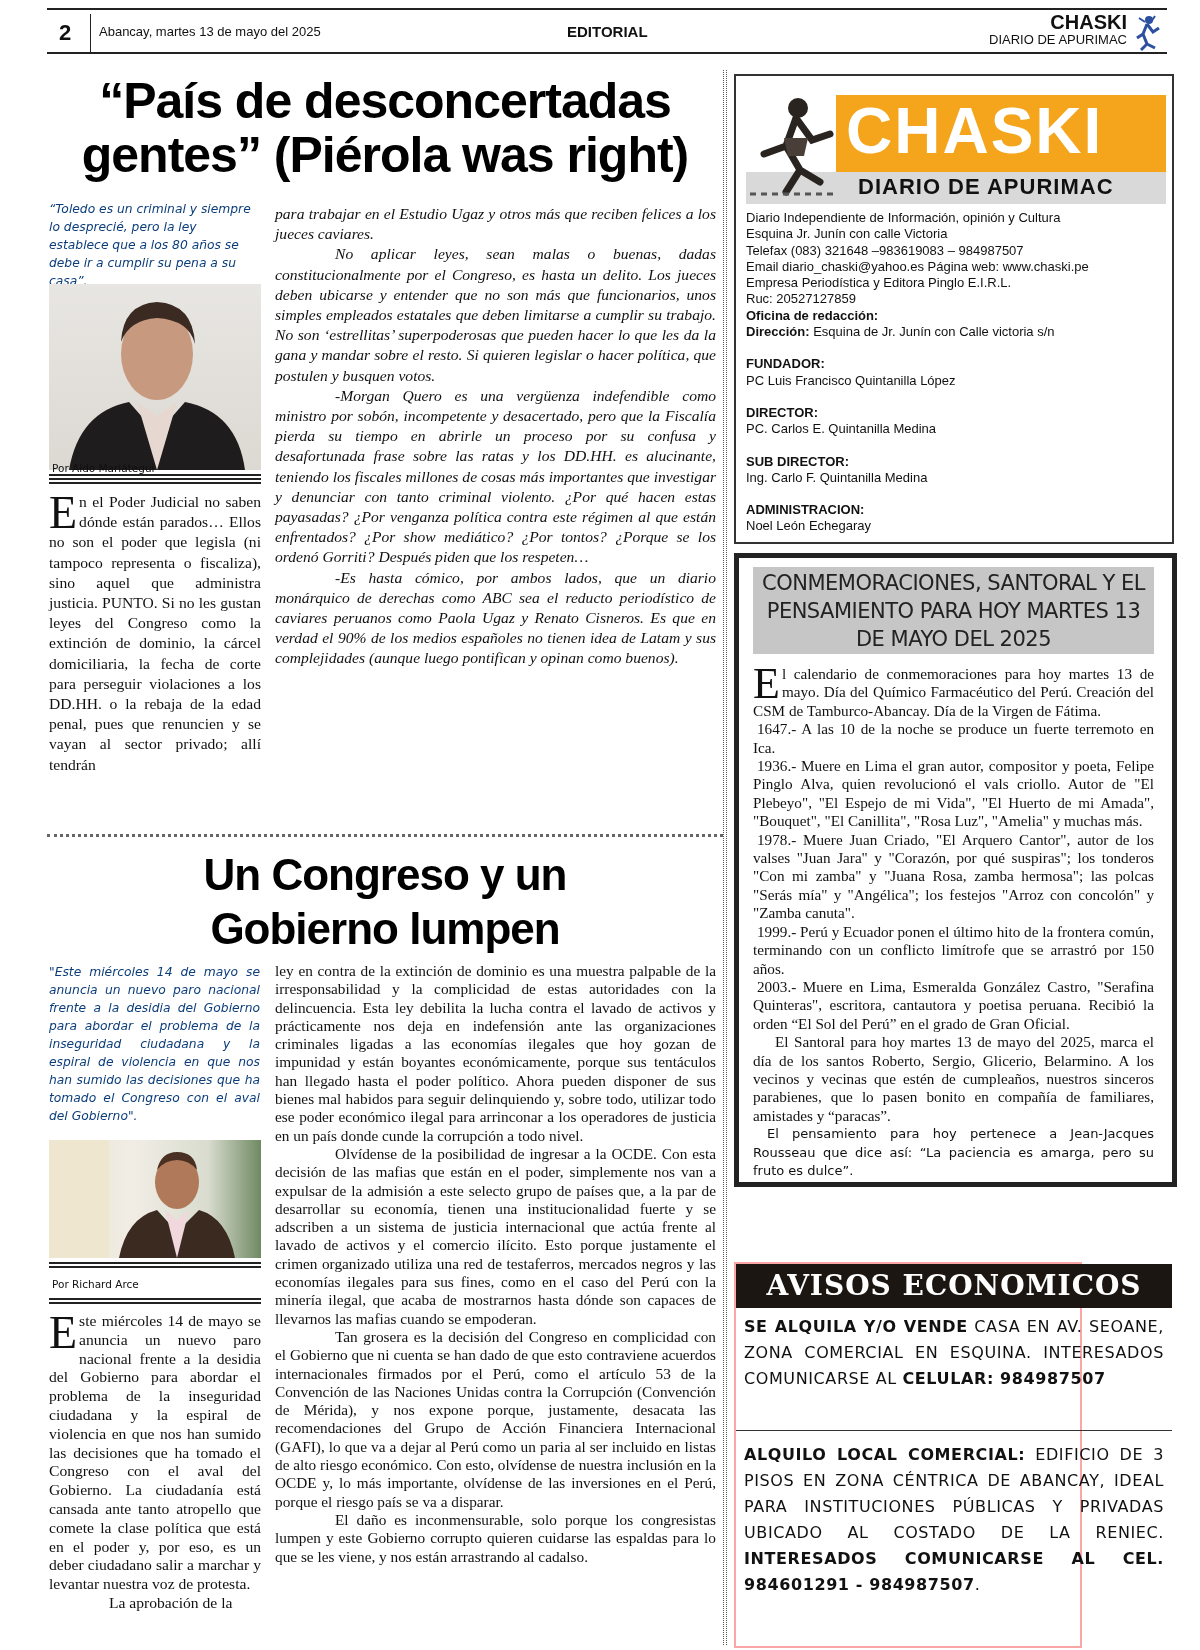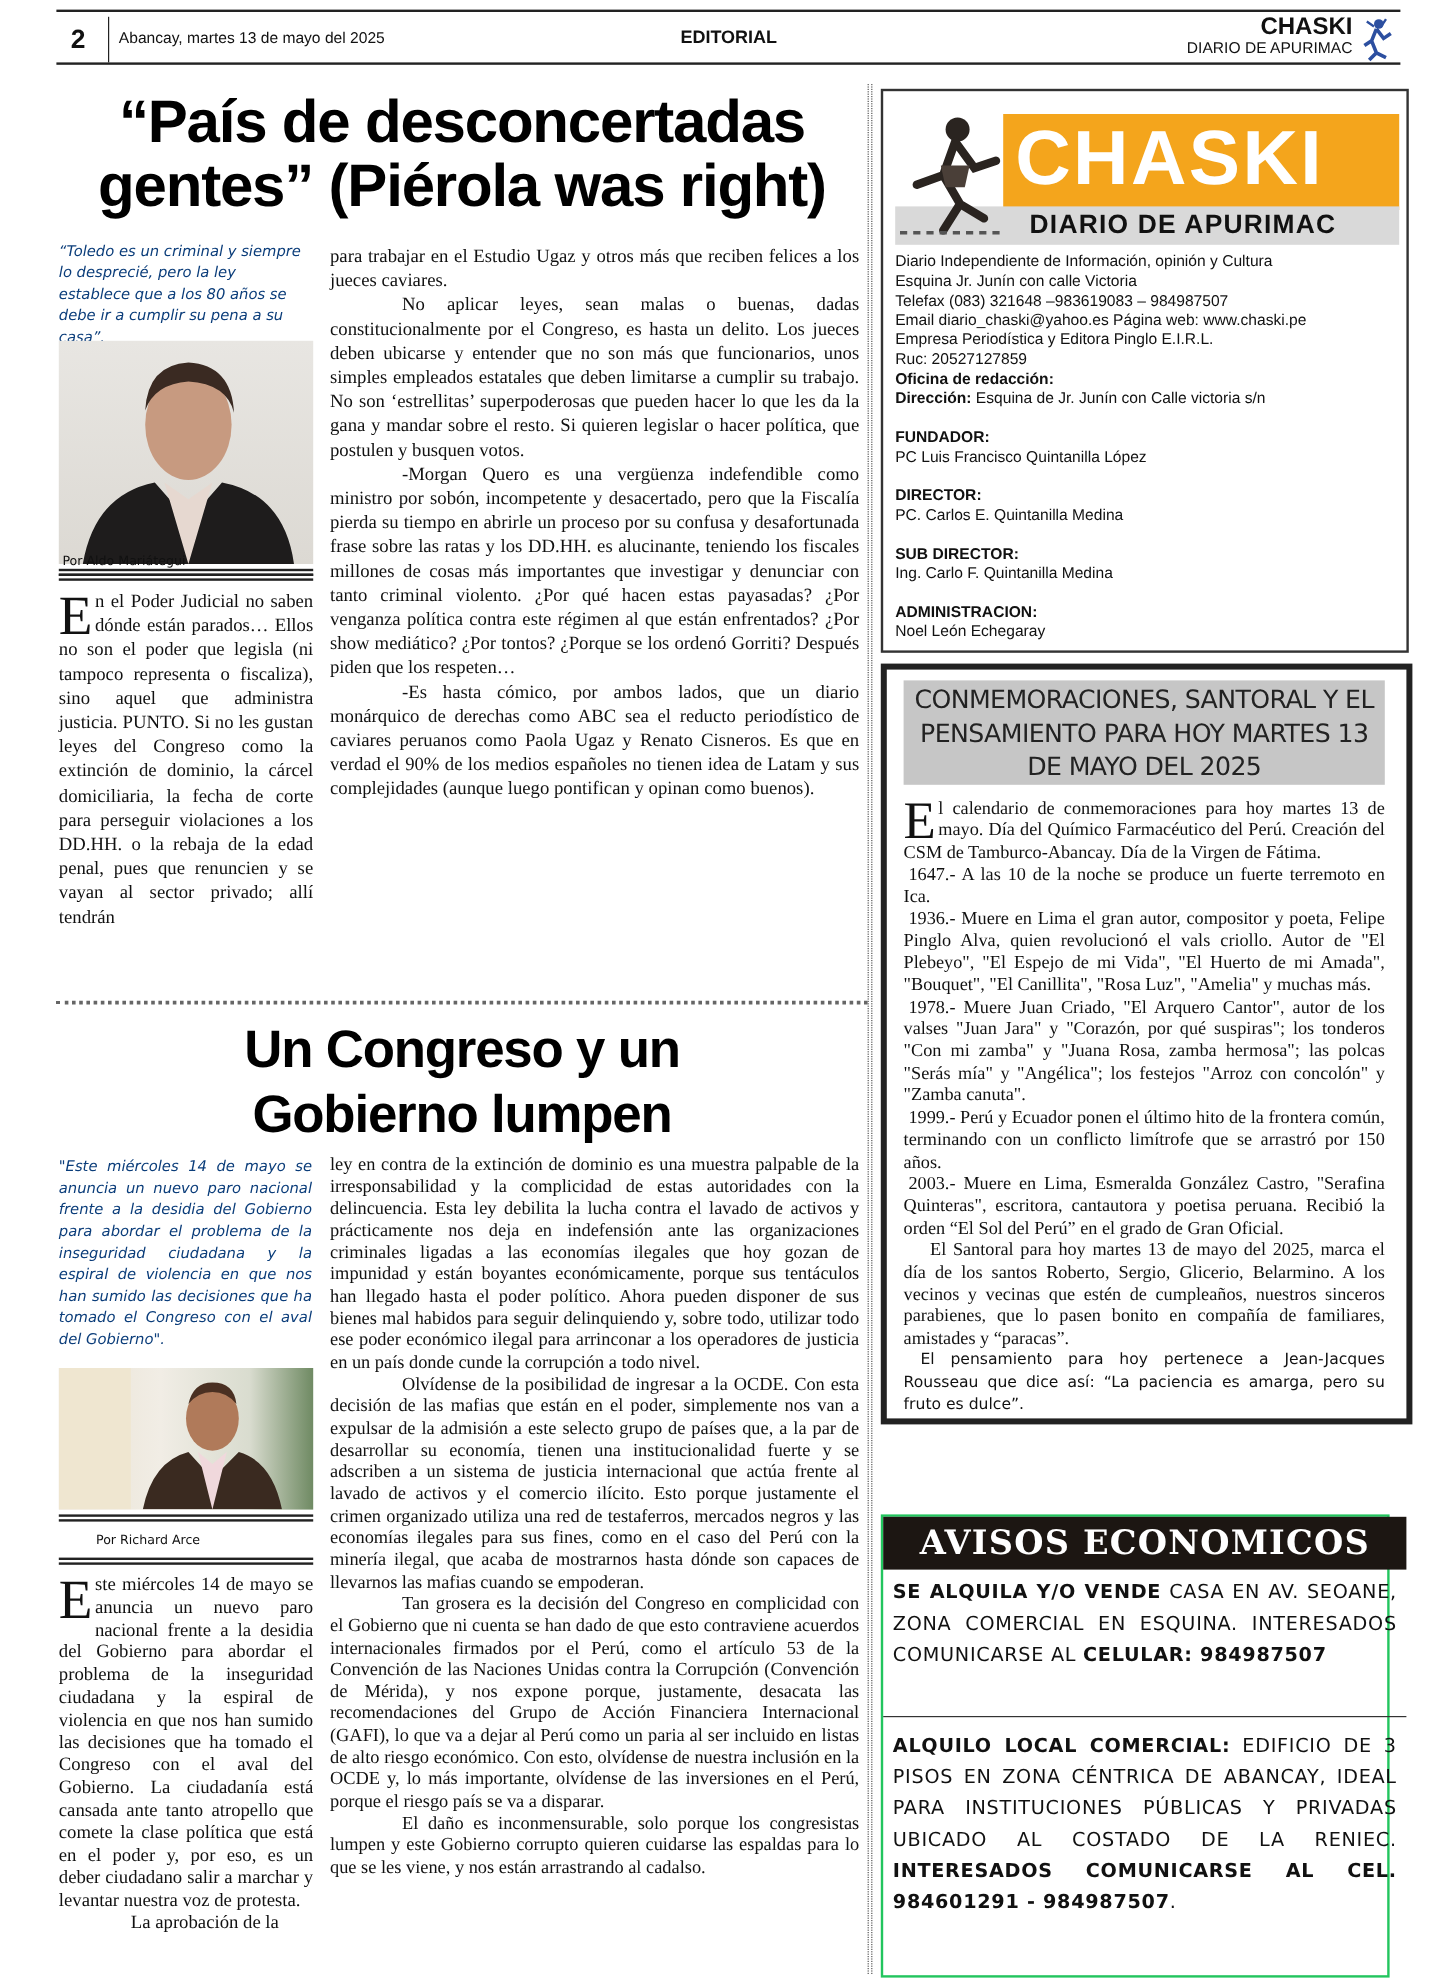--- a/index.html
+++ b/index.html
@@ -68,21 +68,21 @@
   .conmem-head { position: absolute; left: 14px; top: 9px; width: 401px; height: 87px; background: #c6c6c6;
     text-align: center; font: 21px "DejaVu Sans", sans-serif; line-height: 28px; color: #222; letter-spacing: -0.5px; padding-top: 2px; }
   .conmem-body { position: absolute; left: 14px; top: 107px; width: 401px; font-family: "Liberation Serif", serif;
     font-size: 15.2px; line-height: 18.4px; text-align: justify; color: #111; }
   .conmem-body p { margin: 0; }
   .conmem-body p.e { text-indent: 4px; }
   .conmem-body p.s { text-indent: 22px; }
   .conmem-body p.q { text-indent: 14px; font-family: "DejaVu Sans", sans-serif; font-size: 13px; }
   .conmem-body .dropcap { font-size: 44px; line-height: 34px; margin-top: 2px; }
 
-  .ads-box { position: absolute; left: 734px; top: 1262px; width: 424px; height: 386px; border: 2px solid #22c55e; }
+  .ads-box { position: absolute; left: 734px; top: 1262px; width: 348px; height: 386px; border: 2px solid #fca5a5; }
   .ads-title { position: absolute; left: 0; top: 0; width: 436px; height: 44px; background: #1c1612;
     color: #fff; text-align: center; font: bold 28px "DejaVu Serif", serif; letter-spacing: 1px; line-height: 44px; }
   .ad { position: absolute; left: 8px; width: 420px; font-family: "DejaVu Sans", sans-serif; font-size: 16px;
     line-height: 26px; text-align: justify; color: #111; letter-spacing: 0.6px; }
   .ad1 { top: 50px; }
   .ad2 { top: 178px; }
   .ad-sep { position: absolute; left: 0; top: 166px; width: 436px; height: 1px; background: #333; }
   .ad b { font-weight: bold; }
 </style>
 </head>
@@ -122,21 +122,21 @@
   </svg>
 </div>
 <div class="double-rule" style="left:49px; top:474px; width:212px;"></div>
 <div class="byline" style="left:52px; top:462px;">Por Aldo Mariátegui</div>
 <div class="double-rule" style="left:49px; top:478px; width:212px;"></div>
 
 <div class="col" style="left:49px; top:492px; width:212px;">
   <p><span class="dropcap">E</span><span>n el Poder Judicial no saben dónde están parados… Ellos no son el poder que legisla (ni tampoco representa o fiscaliza), sino aquel que administra justicia. PUNTO. Si no les gustan leyes del Congreso como la extinción de dominio, la cárcel domiciliaria, la fecha de corte para perseguir violaciones a los DD.HH. o la rebaja de la edad penal, pues que renuncien y se vayan al sector privado; allí tendrán</span></p>
 </div>
 
-<div class="col" style="left:275px; top:204px; width:441px;">
+<div class="col" style="left:275px; top:204px; width:441px;font-style:italic;">
   <p>para trabajar en el Estudio Ugaz y otros más que reciben felices a los jueces caviares.</p>
   <p class="ind">No aplicar leyes, sean malas o buenas, dadas constitucionalmente por el Congreso, es hasta un delito. Los jueces deben ubicarse y entender que no son más que funcionarios, unos simples empleados estatales que deben limitarse a cumplir su trabajo. No son ‘estrellitas’ superpoderosas que pueden hacer lo que les da la gana y mandar sobre el resto. Si quieren legislar o hacer política, que postulen y busquen votos.</p>
   <p class="ind">-Morgan Quero es una vergüenza indefendible como ministro por sobón, incompetente y desacertado, pero que la Fiscalía pierda su tiempo en abrirle un proceso por su confusa y desafortunada frase sobre las ratas y los DD.HH. es alucinante, teniendo los fiscales millones de cosas más importantes que investigar y denunciar con tanto criminal violento. ¿Por qué hacen estas payasadas? ¿Por venganza política contra este régimen al que están enfrentados? ¿Por show mediático? ¿Por tontos? ¿Porque se los ordenó Gorriti? Después piden que los respeten…</p>
   <p class="ind">-Es hasta cómico, por ambos lados, que un diario monárquico de derechas como ABC sea el reducto periodístico de caviares peruanos como Paola Ugaz y Renato Cisneros. Es que en verdad el 90% de los medios españoles no tienen idea de Latam y sus complejidades (aunque luego pontifican y opinan como buenos).</p>
 </div>
 
 <div class="dotted-sep"></div>
 
 <h1 class="headline h2">
   <span>Un Congreso y un</span><br>
@@ -148,21 +148,21 @@
 <div class="photo photo2">
   <svg width="212" height="118" viewBox="0 0 212 118">
     <rect x="0" y="0" width="60" height="118" fill="#efe6d0"></rect>
     <ellipse cx="128" cy="42" rx="22" ry="27" fill="#b07a5a"></ellipse>
     <path d="M108 30 Q112 12 128 12 Q146 12 148 30 Q140 20 128 20 Q116 20 108 30Z" fill="#4a3022"></path>
     <path d="M70 118 Q78 78 108 70 L128 92 L150 70 Q178 78 186 118Z" fill="#3a2a20"></path>
     <path d="M116 70 L128 118 L140 70 L128 80Z" fill="#f0d8dc"></path>
   </svg>
 </div>
 <div class="double-rule" style="left:49px; top:1262px; width:212px;"></div>
-<div class="byline" style="left:52px; top:1278px;margin-left:28px;">Por Richard Arce</div>
+<div class="byline" style="left:52px; top:1278px;">Por Richard Arce</div>
 <div class="double-rule" style="left:49px; top:1298px; width:212px;"></div>
 
 <div class="col" style="left:49px; top:1312px; width:212px; line-height:18.8px;">
   <p><span class="dropcap">E</span><span>ste miércoles 14 de mayo se anuncia un nuevo paro nacional frente a la desidia del Gobierno para abordar el problema de la inseguridad ciudadana y la espiral de violencia en que nos han sumido las decisiones que ha tomado el Congreso con el aval del Gobierno. La ciudadanía está cansada ante tanto atropello que comete la clase política que está en el poder y, por eso, es un deber ciudadano salir a marchar y levantar nuestra voz de protesta.</span></p>
   <p class="ind">La aprobación de la</p>
 </div>
 
 <div class="col" style="left:275px; top:962px; width:441px; line-height:18.3px; font-size:15.3px;">
   <p>ley en contra de la extinción de dominio es una muestra palpable de la irresponsabilidad y la complicidad de estas autoridades con la delincuencia. Esta ley debilita la lucha contra el lavado de activos y prácticamente nos deja en indefensión ante las organizaciones criminales ligadas a las economías ilegales que hoy gozan de impunidad y están boyantes económicamente, porque sus tentáculos han llegado hasta el poder político. Ahora pueden disponer de sus bienes mal habidos para seguir delinquiendo y, sobre todo, utilizar todo ese poder económico ilegal para arrinconar a los operadores de justicia en un país donde cunde la corrupción a todo nivel.</p>
   <p class="ind">Olvídense de la posibilidad de ingresar a la OCDE. Con esta decisión de las mafias que están en el poder, simplemente nos van a expulsar de la admisión a este selecto grupo de países que, a la par de desarrollar su economía, tienen una institucionalidad fuerte y se adscriben a un sistema de justicia internacional que actúa frente al lavado de activos y el comercio ilícito. Esto porque justamente el crimen organizado utiliza una red de testaferros, mercados negros y las economías ilegales para sus fines, como en el caso del Perú con la minería ilegal, que acaba de mostrarnos hasta dónde son capaces de llevarnos las mafias cuando se empoderan.</p>

